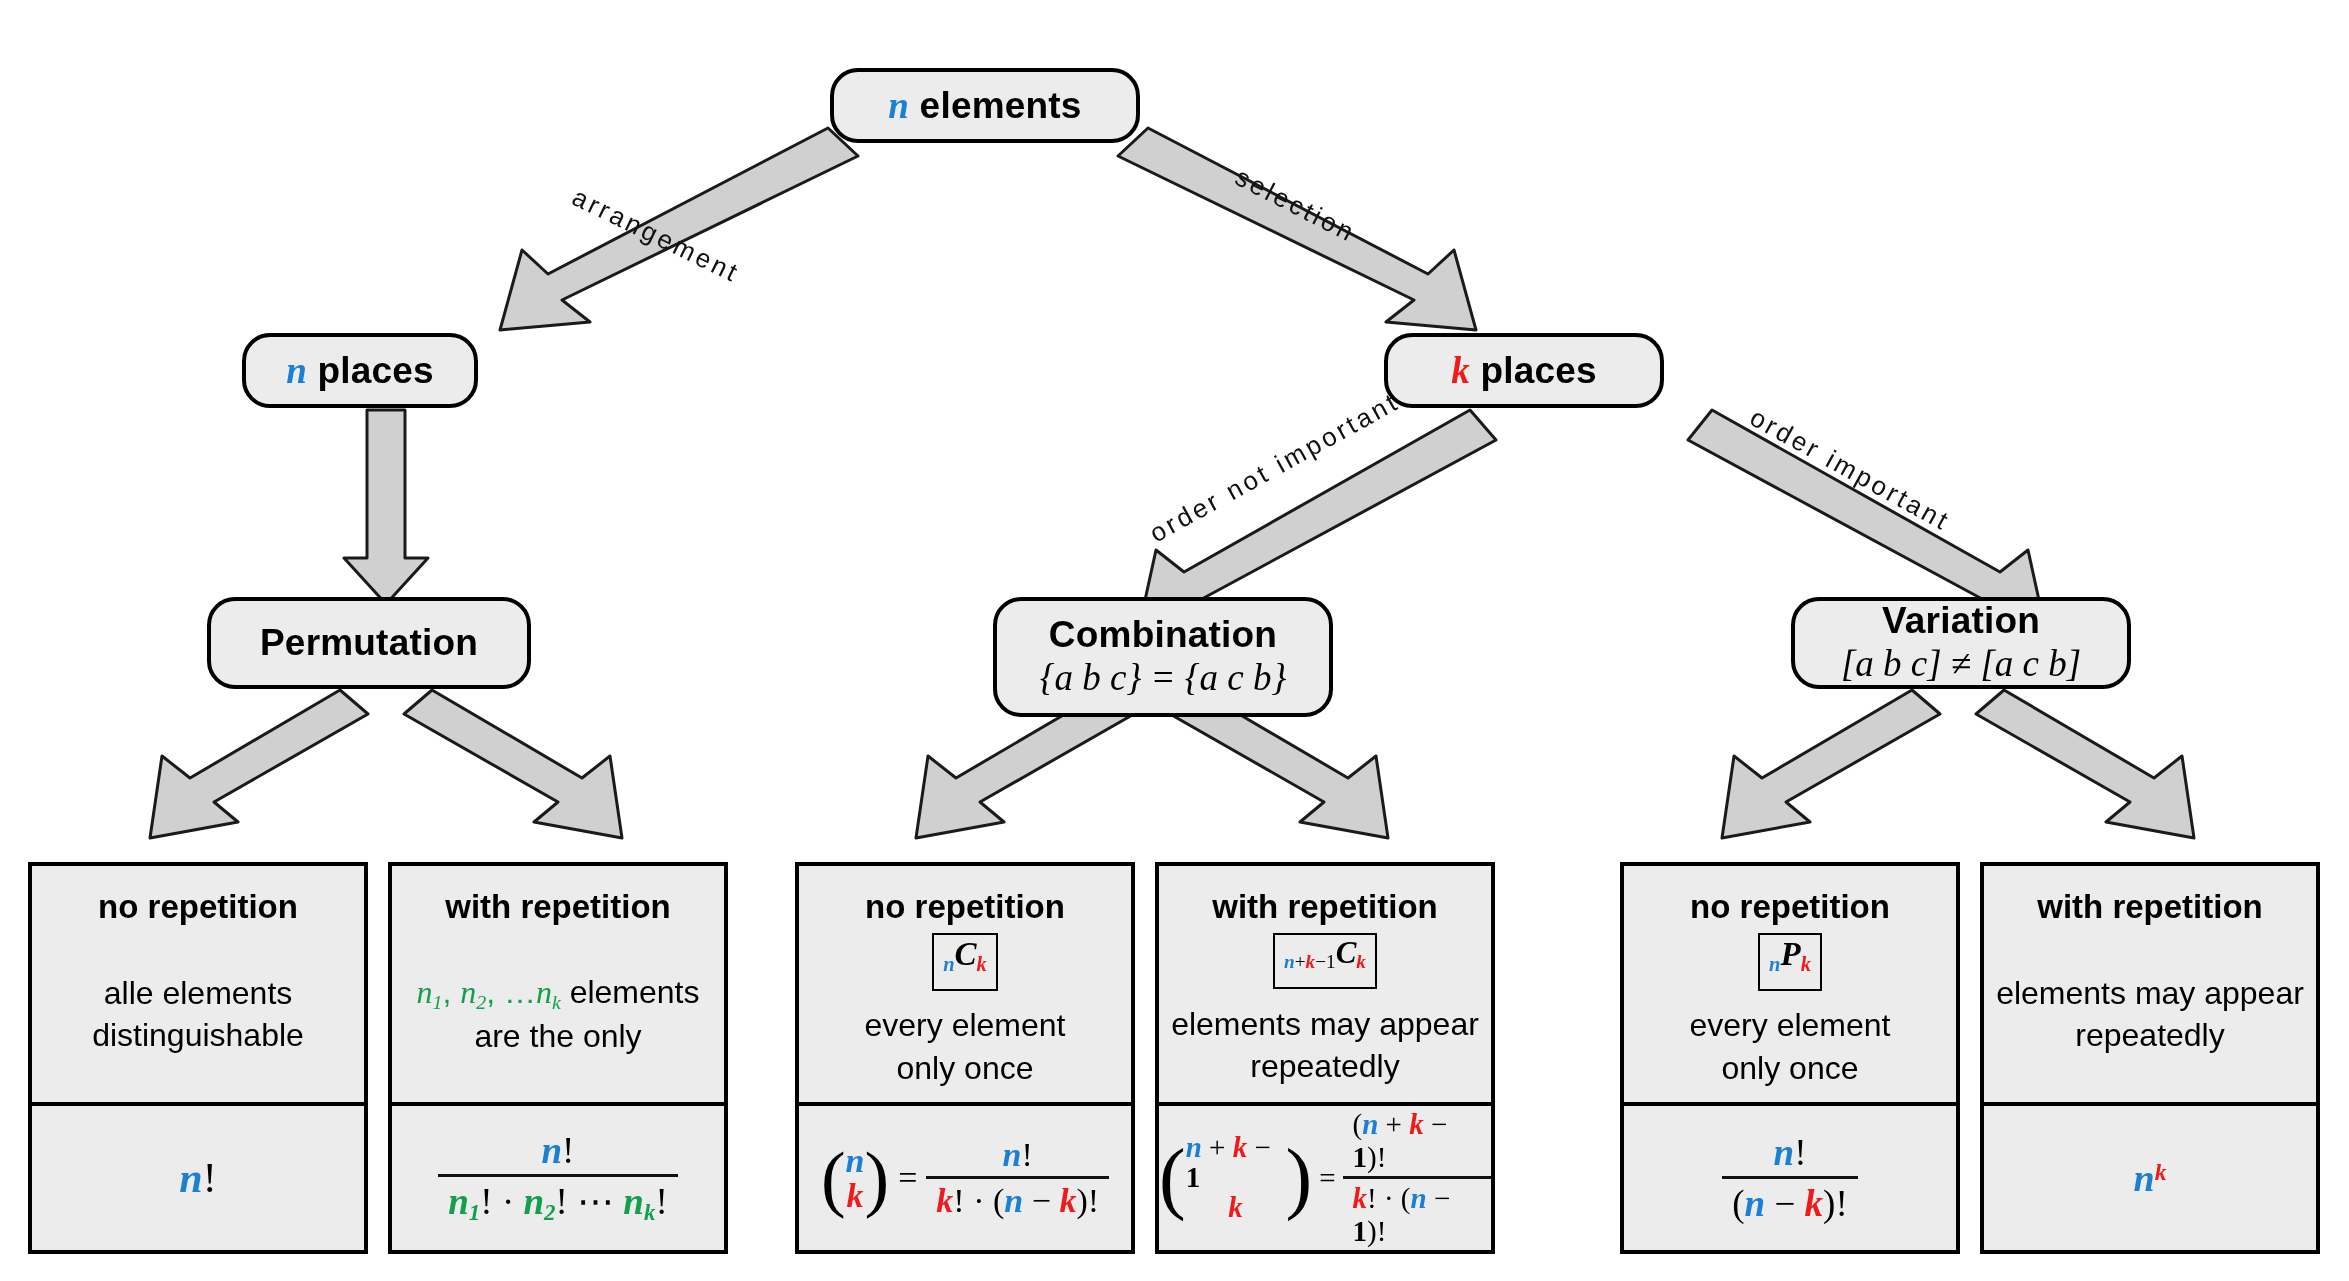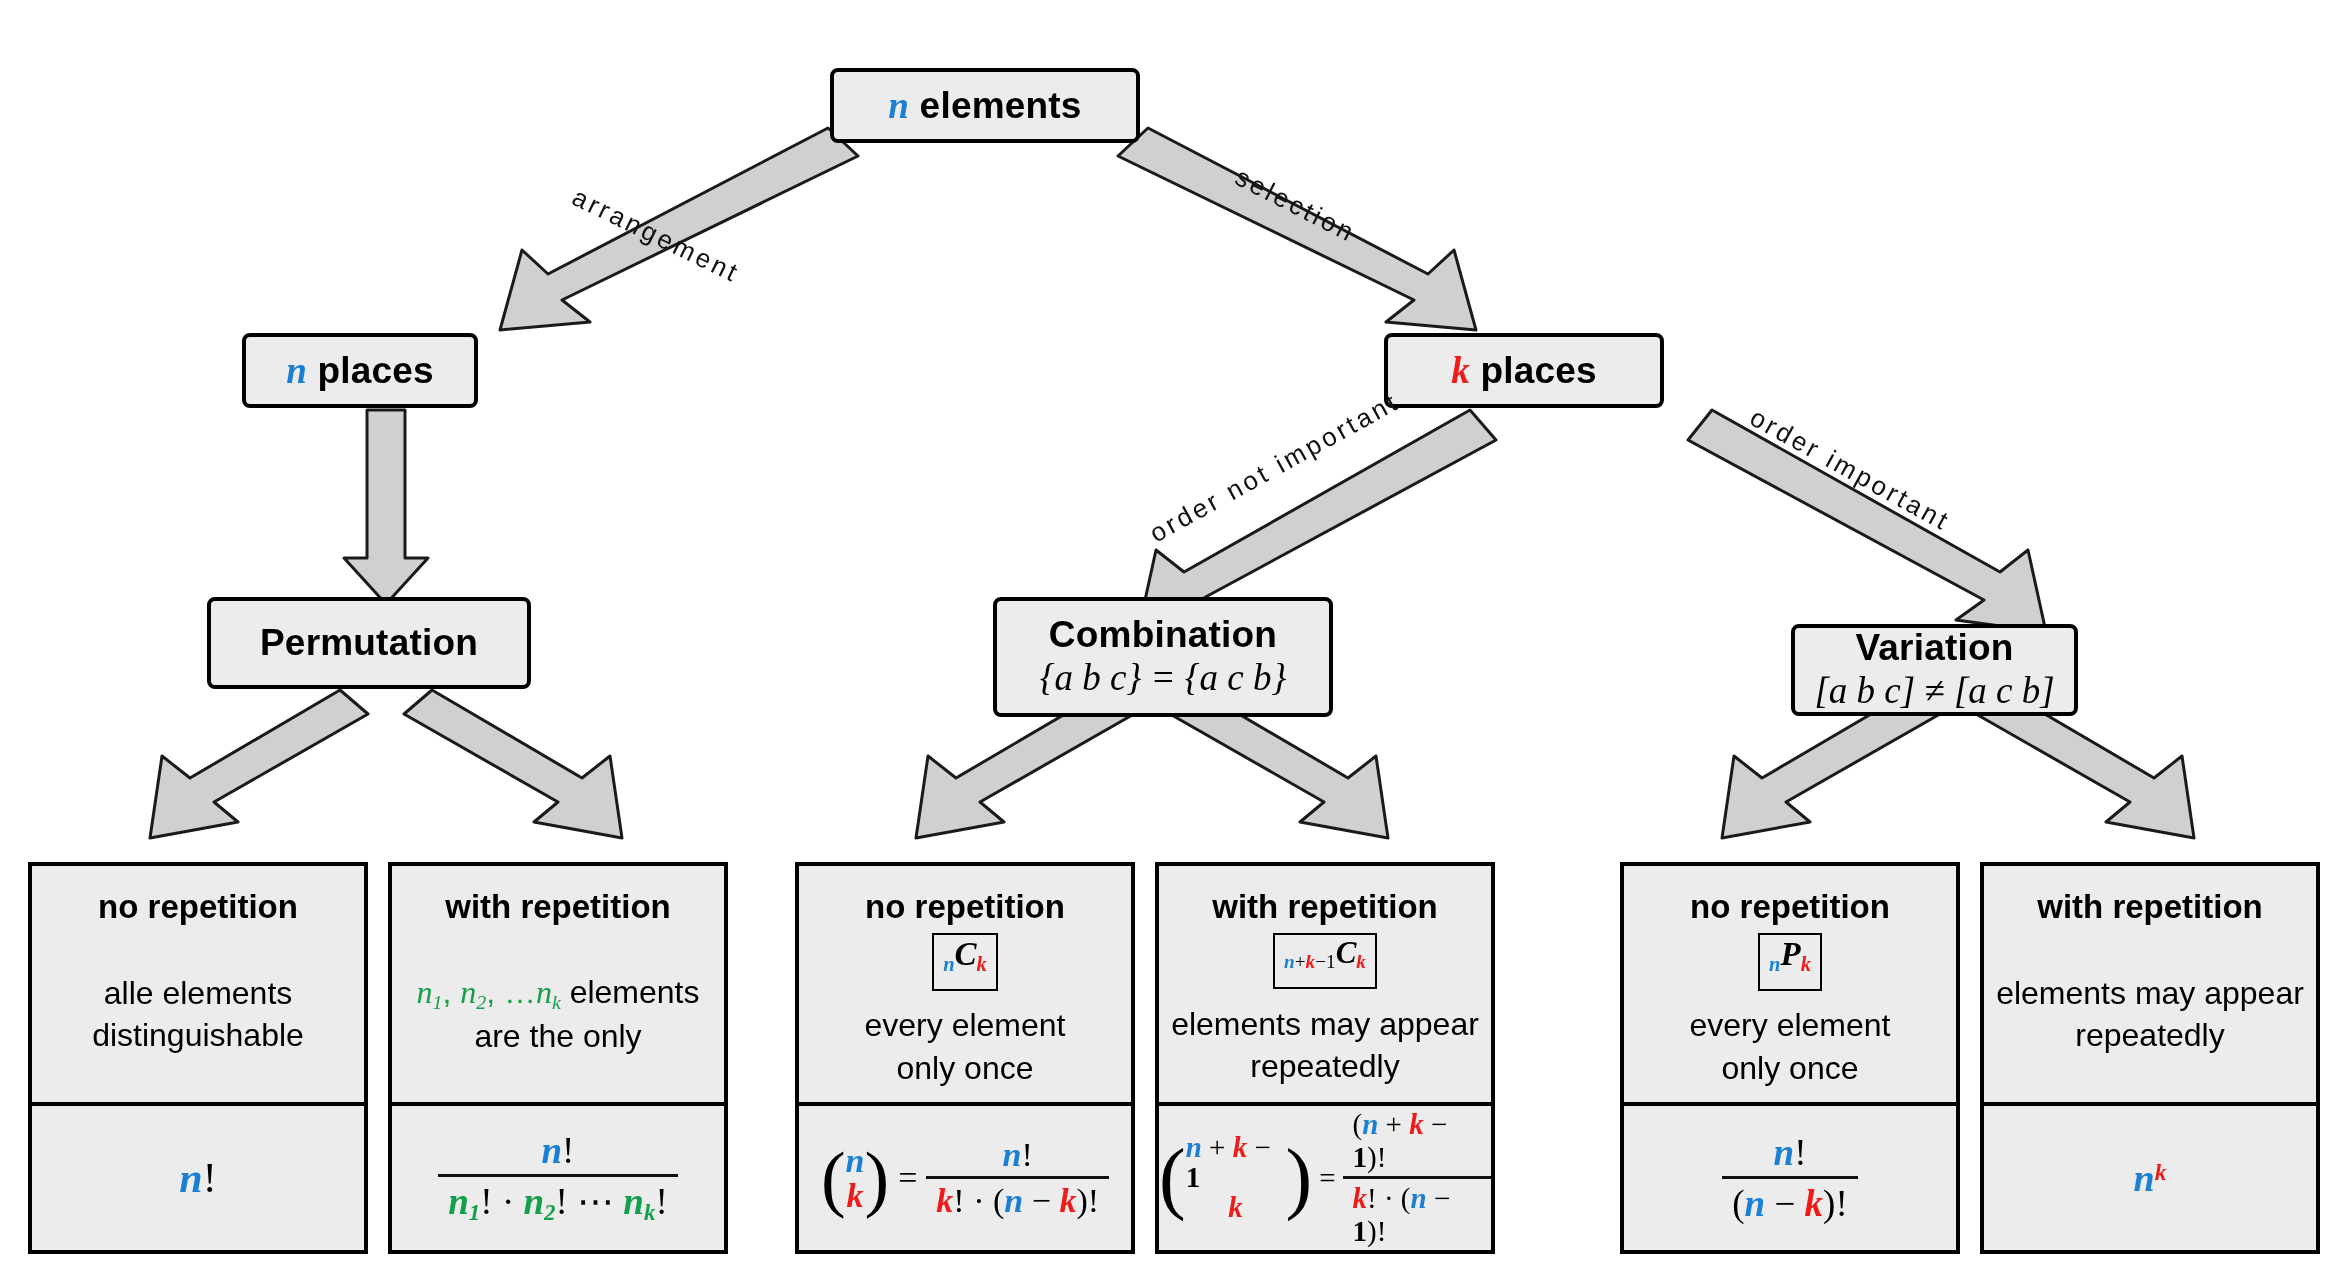--- a/index.html
+++ b/index.html
@@ -1,21 +1,21 @@
 <!DOCTYPE html>
 <html><head>
 <meta charset="utf-8">
 <style>
   html,body{margin:0;padding:0;background:#ffffff;}
   body{width:2349px;height:1281px;position:relative;overflow:hidden;
        font-family:"Liberation Sans",sans-serif;color:#000;}
   #stage{position:absolute;left:0;top:0;width:2349px;height:1281px;}
 
   
-  .node{position:absolute;background:#ececec;border:4px solid #000;border-radius:8px;
+  .node{position:absolute;background:#ececec;border:4px solid #000;border-radius:28px;
         display:flex;flex-direction:column;align-items:center;justify-content:center;
         box-sizing:border-box;z-index:5;}
   .node .t1{font-size:37px;font-weight:bold;letter-spacing:.2px;white-space:nowrap;line-height:1.12;}
   .node .t2{font-size:37px;white-space:nowrap;line-height:1.2;margin-top:1px;
             font-family:"Liberation Serif",serif;font-style:italic;}
 
   
   .leaf{position:absolute;background:#ececec;border:4px solid #000;box-sizing:border-box;
         display:flex;flex-direction:column;z-index:5;justify-content:center;}
   .leaf .top{flex:1 1 auto;display:flex;flex-direction:column;align-items:center;
@@ -129,21 +129,21 @@
 
   <div class="node" style="left:207px;top:597px;width:324px;height:92px;">
     <div class="t1">Permutation</div>
   </div>
 
   <div class="node" style="left:993px;top:597px;width:340px;height:120px;">
     <div class="t1">Combination</div>
     <div class="t2">{a b c} = {a c b}</div>
   </div>
 
-  <div class="node" style="left:1791px;top:624px;width:287px;height:92px;text-align:center;">
+  <div class="node" style="left:1791px;top:597px;width:340px;height:92px;text-align:center;">
     <div class="t1">Variation</div>
     <div class="t2">[a b c] ≠ [a c b]</div>
   </div>
 
   <div class="leaf" style="left:28px;top:862px;width:340px;height:392px;">
     <div class="top">
       <div class="head">no repetition</div>
       <div class="desc">
         <div>alle elements</div>
         <div>distinguishable</div>

